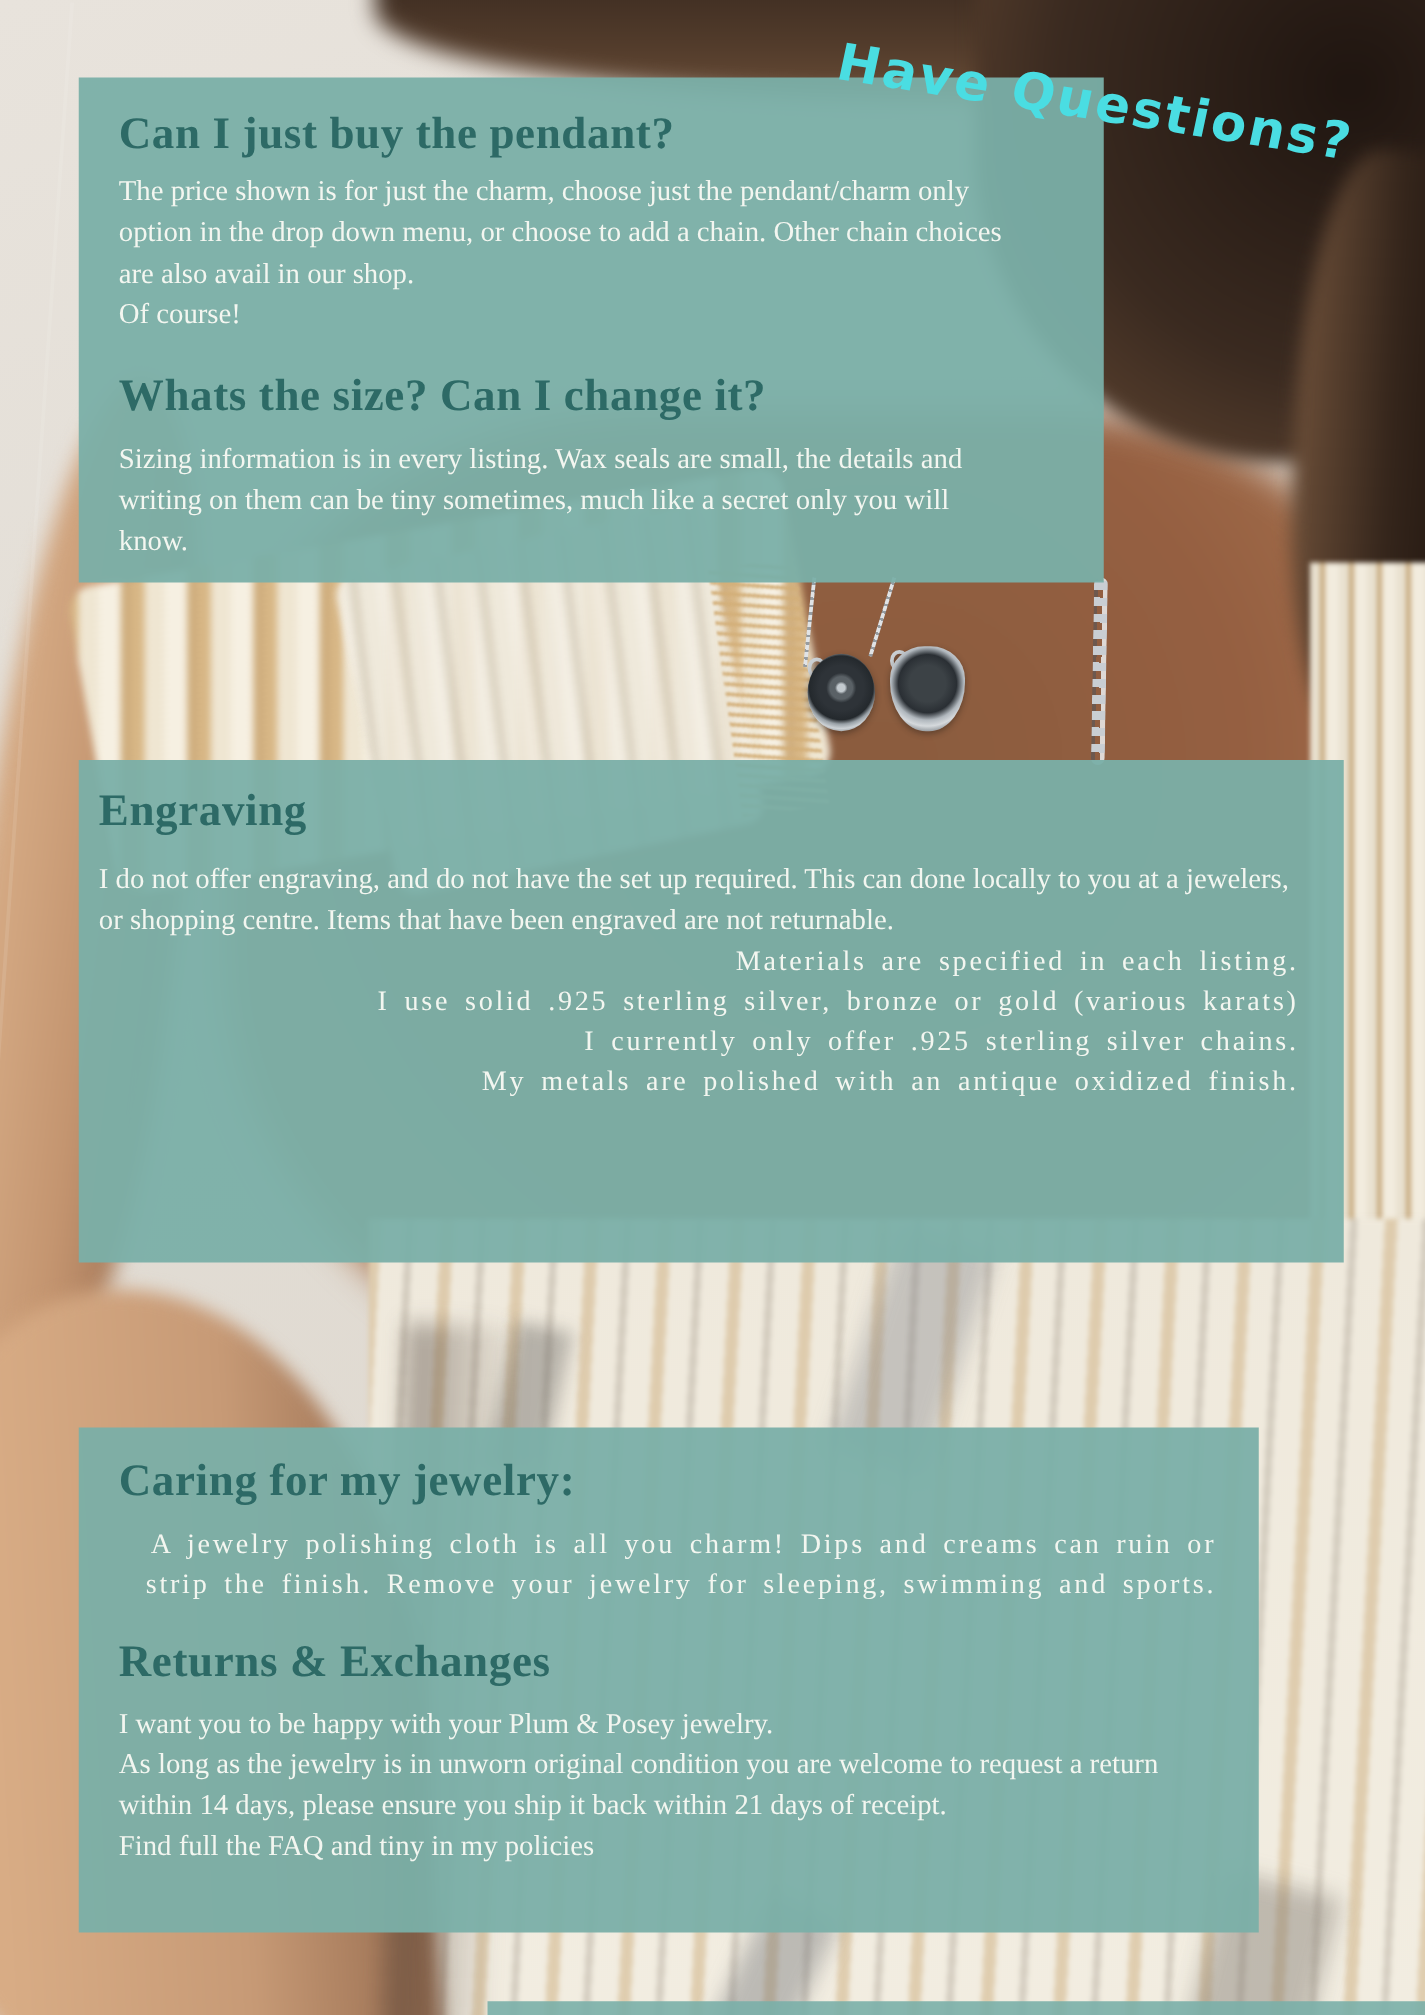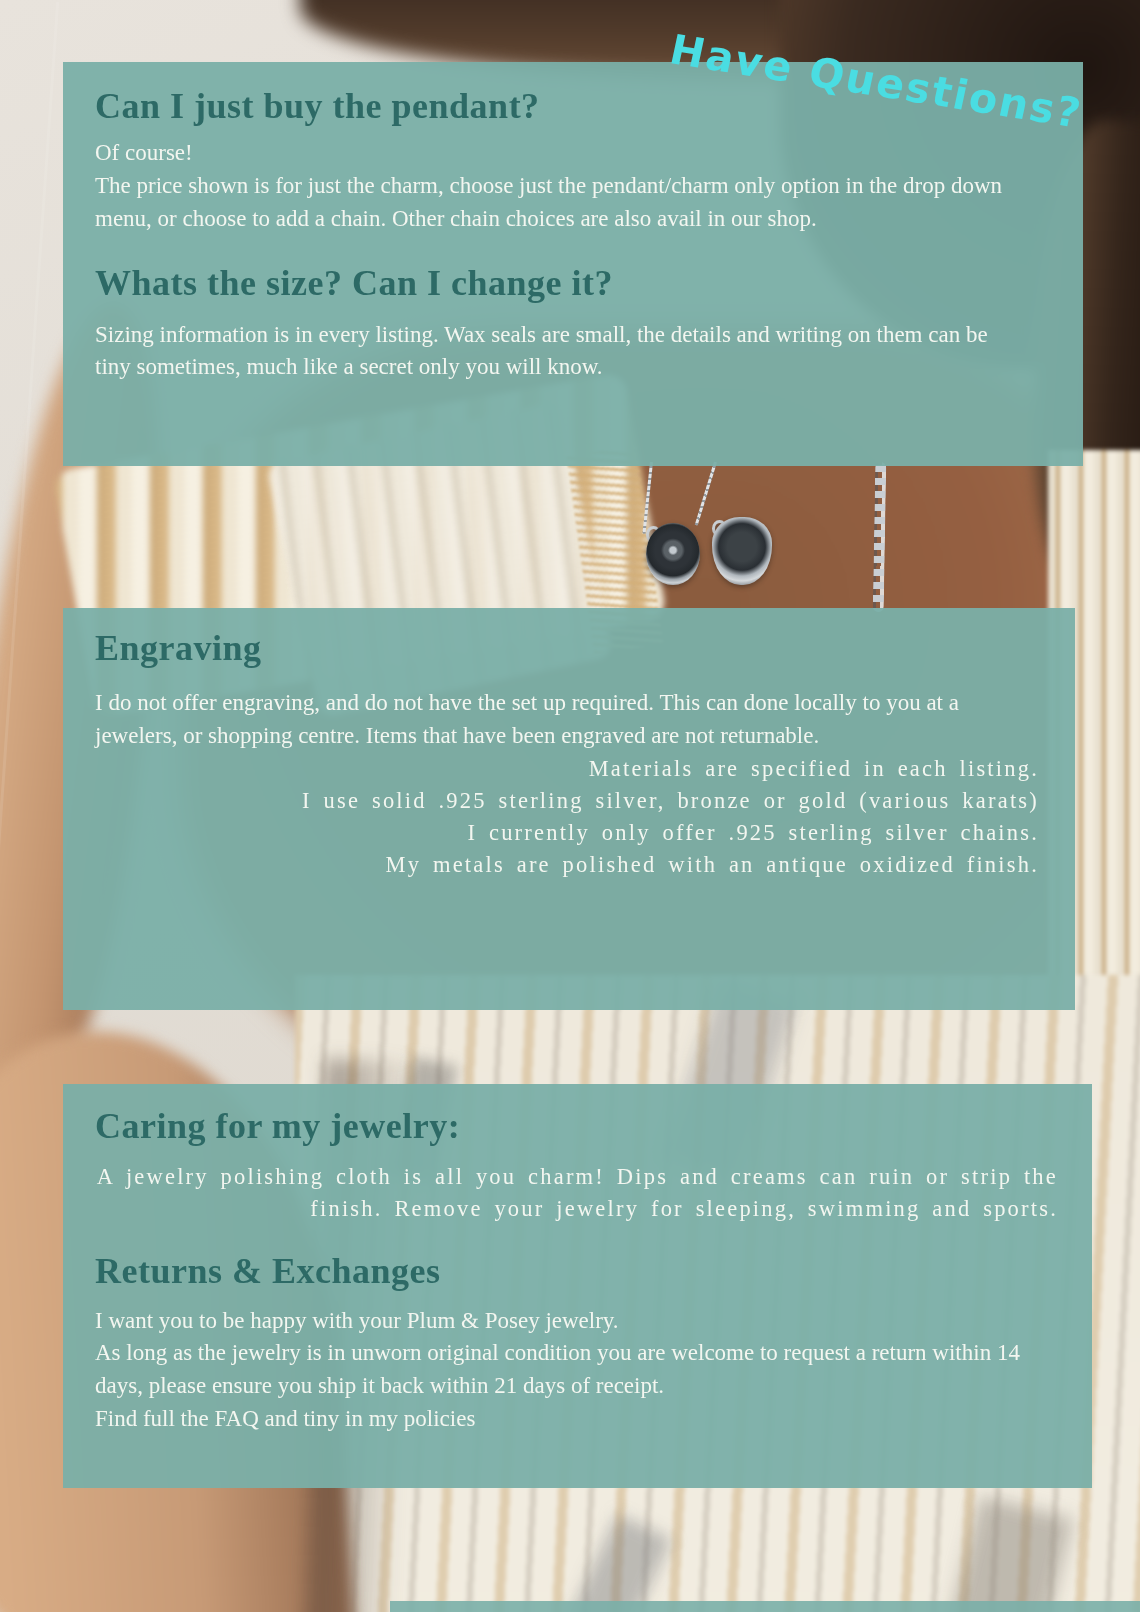--- a/index.html
+++ b/index.html
@@ -40,23 +40,23 @@
   .p-sun .seal{width:54px;height:62px;border-radius:50%;margin-top:-3px;box-shadow:0 2px 5px rgba(40,30,25,.45);
       background:radial-gradient(circle at 50% 44%,#c3cacf 0 3px,#5a6166 5px 9px,#2e3338 12px 18px,#24292d 58%,#99a1a7 66%,#ccd1d5 74%,#4e565c 90%,#70787e 100%);}
   .p-shield{left:712px;top:520px;width:60px;}
   .p-shield .seal{width:60px;height:68px;margin-top:-3px;border-radius:46% 46% 48% 48% / 38% 38% 58% 58%;box-shadow:0 2px 5px rgba(40,30,25,.45);
       background:radial-gradient(circle at 50% 44%,#3c4246 0 30%,#2a2f34 48%,#b0b7bd 60%,#d5d9dc 70%,#575e65 88%,#858d93 100%);}
   .bottom-bar{left:390px;top:1601px;width:750px;height:11px;background:rgba(122,175,168,.9);}
   .crease-1{left:870px;top:0;width:3px;height:1612px;background:rgba(255,255,255,.10);transform:rotate(4deg);z-index:7;}
 
   
   .panel{position:absolute;z-index:5;background:rgba(122,175,168,.95);color:#f3f6f0;box-sizing:border-box;}
-  .panel-1{left:63px;top:62px;width:1020px;height:404px;padding:24px 76px 0 32px;}
-  .panel-2{left:63px;top:608px;width:1012px;height:402px;padding:20px 36px 0 32px;}
-  .panel-3{left:63px;top:1084px;width:1029px;height:404px;padding:22px 34px 0 32px;}
+  .panel-1{left:63px;top:62px;width:820px;height:404px;padding:24px 76px 0 32px;}
+  .panel-2{left:63px;top:608px;width:1012px;height:402px;padding:20px 36px 0 16px;}
+  .panel-3{left:63px;top:1142px;width:944px;height:404px;padding:22px 34px 0 32px;}
   .q{font-family:"Liberation Serif",serif;font-weight:700;font-size:36px;line-height:1.15;color:#2d6a66;margin:0 0 10px 0;letter-spacing:.5px;}
   .q2{margin-top:28px;}
   .body{font-size:23px;line-height:1.42;margin:0;}
   .body + .body{margin-top:0;}
   .gap{margin-top:33px;}
   .spaced{letter-spacing:2.2px;word-spacing:4px;font-size:22.5px;text-align:right;}
   .panel-2 .q2{margin-top:36px;margin-bottom:26px;}
   .panel-3 .q2{margin-top:26px;}
 
   
@@ -98,22 +98,22 @@
       <div class="bail"></div>
       <div class="seal"></div>
     </div>
     <div class="bottom-bar"></div>
   </div>
 
   <div class="annotation">Have Questions?</div>
 
   <section class="panel panel-1">
     <h2 class="q">Can I just buy the pendant?</h2>
+    <p class="body">The price shown is for just the charm, choose just the pendant/charm only option in the drop down menu, or choose to add a chain.  Other chain choices are also avail in our shop.</p>
     <p class="body">Of course!</p>
-    <p class="body">The price shown is for just the charm, choose just the pendant/charm only option in the drop down menu, or choose to add a chain.  Other chain choices are also avail in our shop.</p>
     <h2 class="q q2">Whats the size? Can I change it?</h2>
     <p class="body" style="margin-top:14px;">Sizing information is in every listing. Wax seals are small, the details and writing on them can be tiny sometimes, much like a secret only you will know.</p>
   </section>
 
   <section class="panel panel-2">
     <h2 class="q">Engraving</h2>
     <p class="body" style="margin-top:18px;">I do not offer engraving, and do not have the set up required.  This can done locally to you at a jewelers, or shopping centre.  Items that have been engraved are not returnable.</p>
     <p class="body spaced">Materials are specified in each listing.</p>
     <p class="body spaced">I use solid .925 sterling silver, bronze or gold (various karats)</p>
     <p class="body spaced gap">I currently only offer .925 sterling silver chains.</p>

